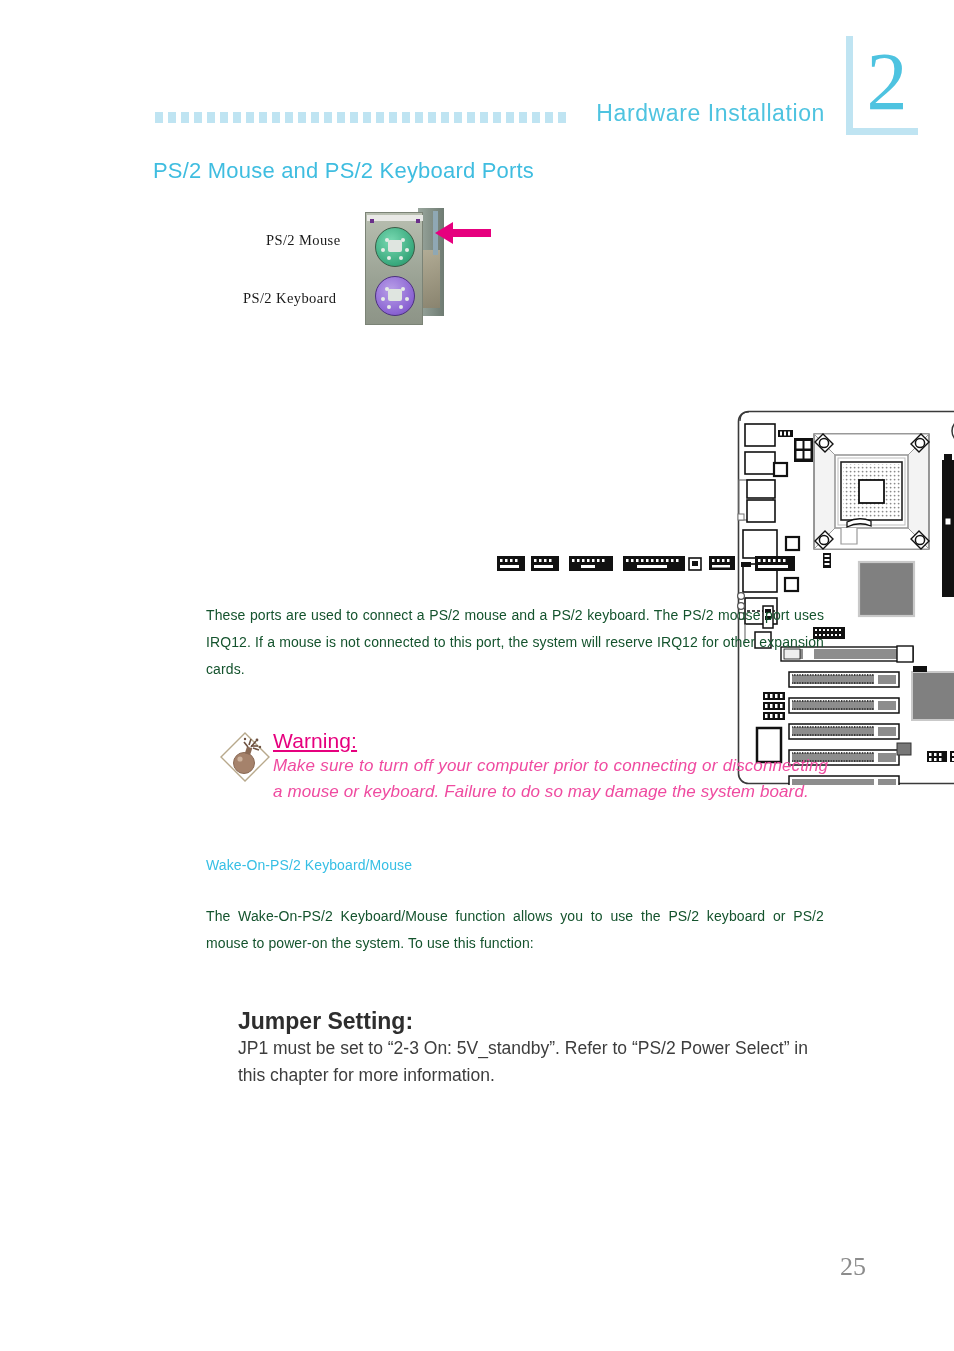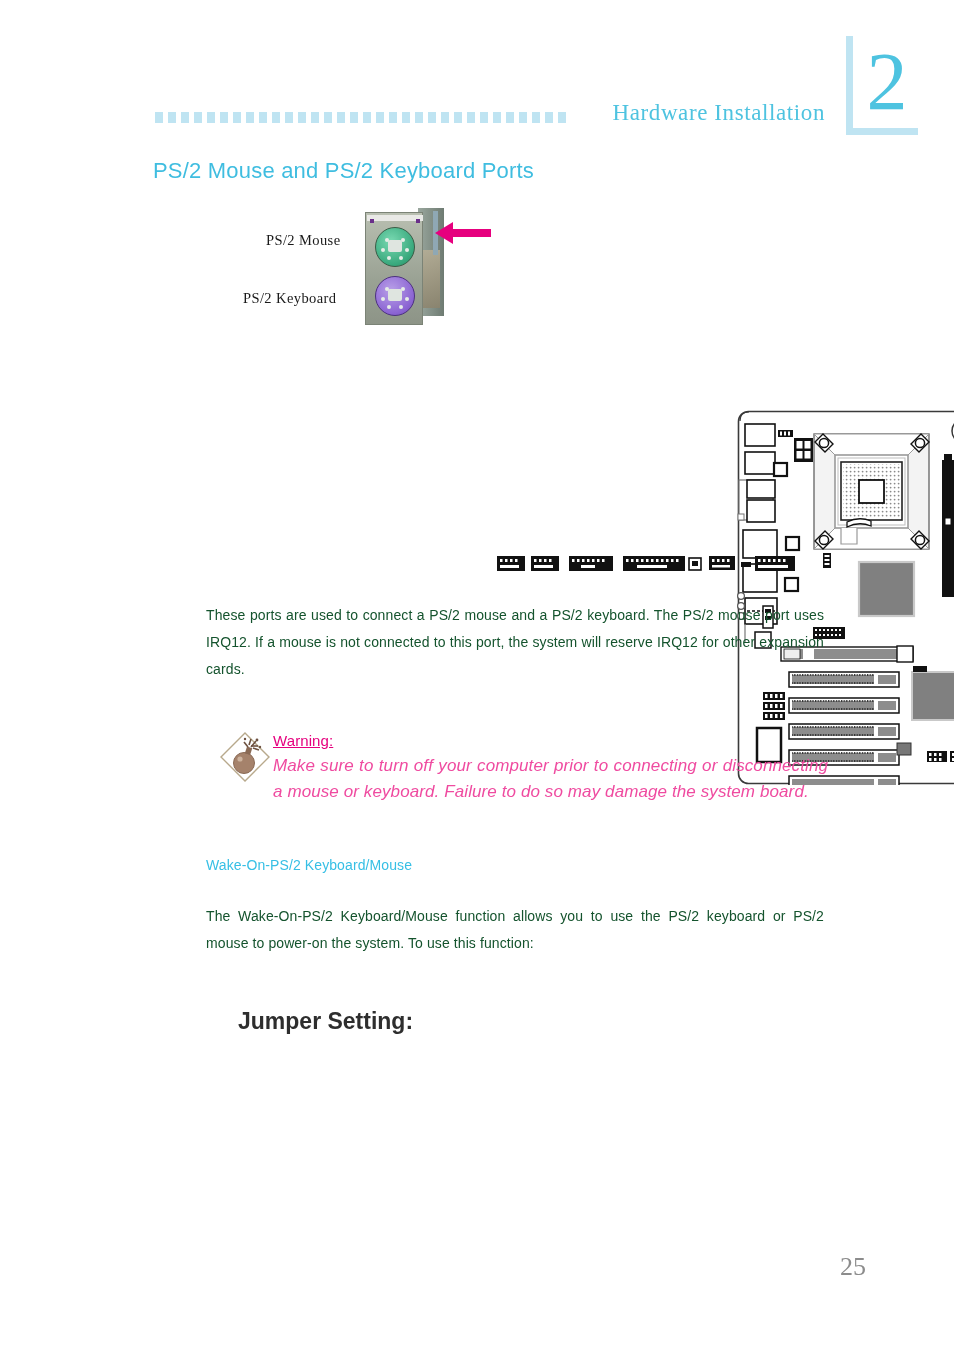--- a/index.html
+++ b/index.html
@@ -16,21 +16,21 @@
   
   .chapter-mark{position:absolute;left:846px;top:36px;width:72px;height:104px;}
   .chapter-mark .vbar{position:absolute;left:0;top:0;width:7px;height:98px;background:#bfe4f2;}
   .chapter-mark .hbar{position:absolute;left:0;top:92px;width:72px;height:7px;background:#bfe4f2;}
   .chapter-mark .num{
     position:absolute;left:10px;top:-6px;width:62px;height:104px;
     font-family:"Liberation Serif", serif;
     font-size:82px;line-height:104px;color:#4ec3e0;text-align:center;font-weight:400;
   }
 
-  .header-row{position:absolute;left:155px;top:100px;width:670px;height:34px;font-family:Liberation Serif, serif;}
+  .header-row{position:absolute;left:155px;top:100px;width:670px;height:34px;}
   .dotline{
     position:absolute;left:0;top:12px;width:415px;height:11px;
     background-image:linear-gradient(to right,#bfe4f2 0 8px, #ffffff 8px 13px);
     background-size:13px 11px;
   }
   .header-title{
     position:absolute;right:0;top:0;
     font-size:23px;color:#4ec3e0;letter-spacing:.6px;white-space:nowrap;
   }
 
@@ -86,21 +86,21 @@
     text-align:justify;letter-spacing:.1px;
   }
   .p1{left:206px;top:602px;width:618px;}
   .p2{left:206px;top:903px;width:618px;}
 
   
   .warn{position:absolute;left:218px;top:728px;width:610px;}
   .warn-icon{position:absolute;left:0;top:2px;width:54px;height:54px;}
   .warn-body{position:absolute;left:55px;top:0;width:555px;}
   .warn-title{
-    font-size:15px;color:#e6007e;text-decoration:underline;
+    font-size:21px;color:#e6007e;text-decoration:underline;
     letter-spacing:.1px;line-height:25px;
   }
   .warn-text{
     font-size:17px;line-height:26px;color:#ef4ba0;font-style:italic;
     text-align:justify;letter-spacing:.1px;
   }
 
   
   .jumper{position:absolute;left:238px;top:1007px;width:586px;}
   .jumper-title{font-size:23px;font-weight:bold;color:#2e2e2e;line-height:28px;}
@@ -566,17 +566,18 @@
       <div class="warn-text">Make sure to turn off your computer prior to connecting or disconnecting a mouse or keyboard. Failure to do so may damage the system board.</div>
     </div>
   </div>
 
   <div class="sub-heading">Wake-On-PS/2 Keyboard/Mouse</div>
 
   <div class="para p2">The Wake-On-PS/2 Keyboard/Mouse function allows you to use the PS/2 keyboard or PS/2 mouse to power-on the system. To use this function:</div>
 
   <div class="jumper">
     <div class="jumper-title">Jumper Setting:</div>
+    <div class="jumper-text">JP1 must be set to “2-3 On: 5V_standby”. Refer to “PS/2 Power Select” in this chapter for more information.</div>
   </div>
 
   <div class="pageno">25</div>
 
 </div>
 
 </body></html>

